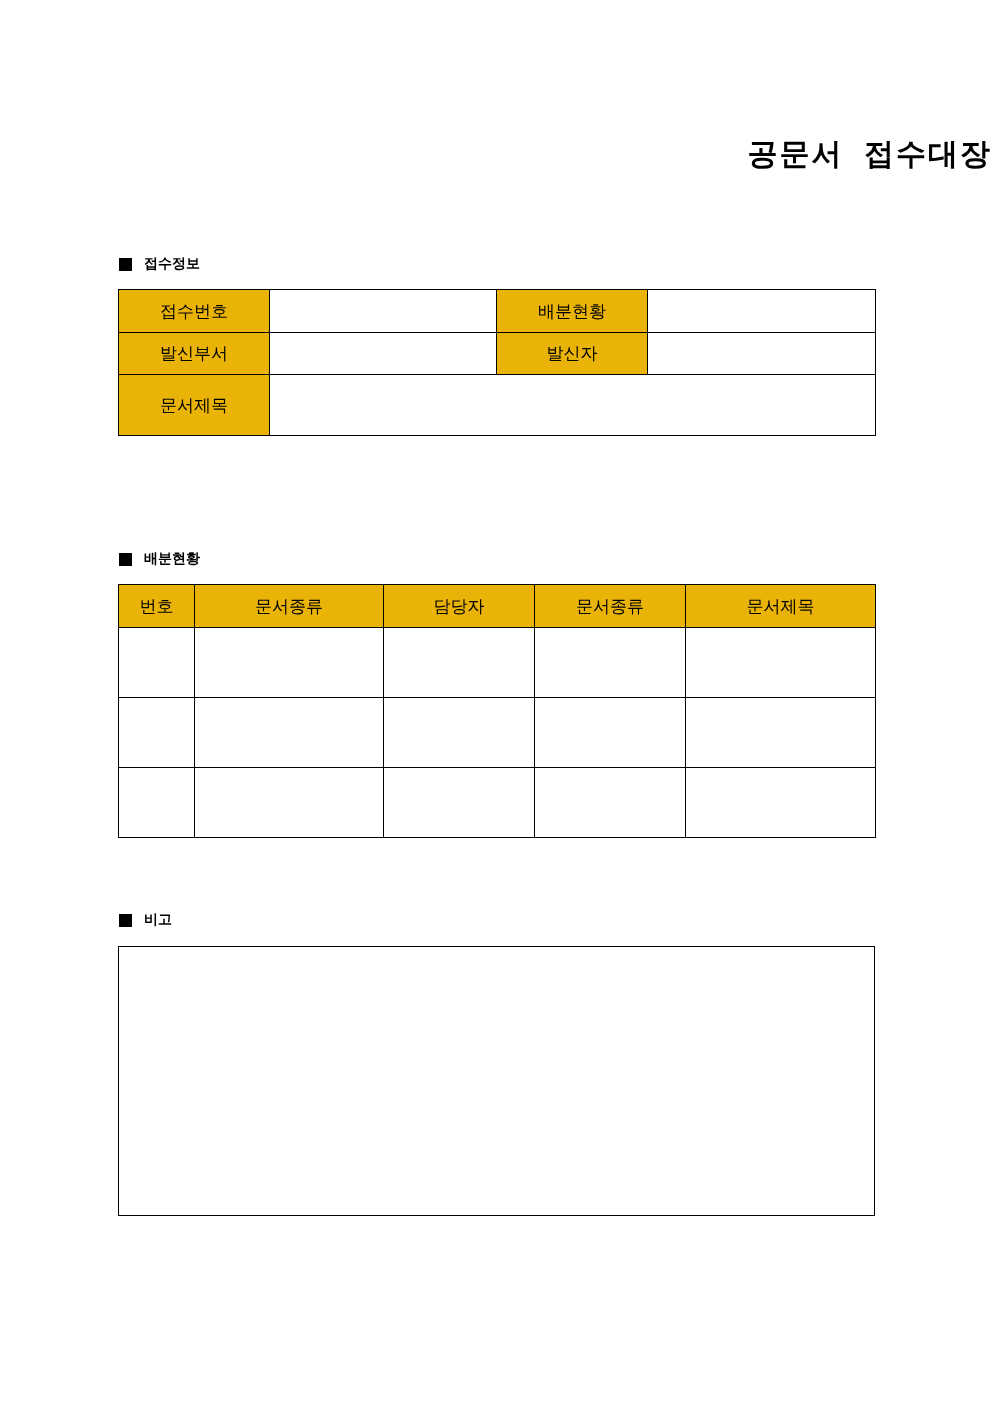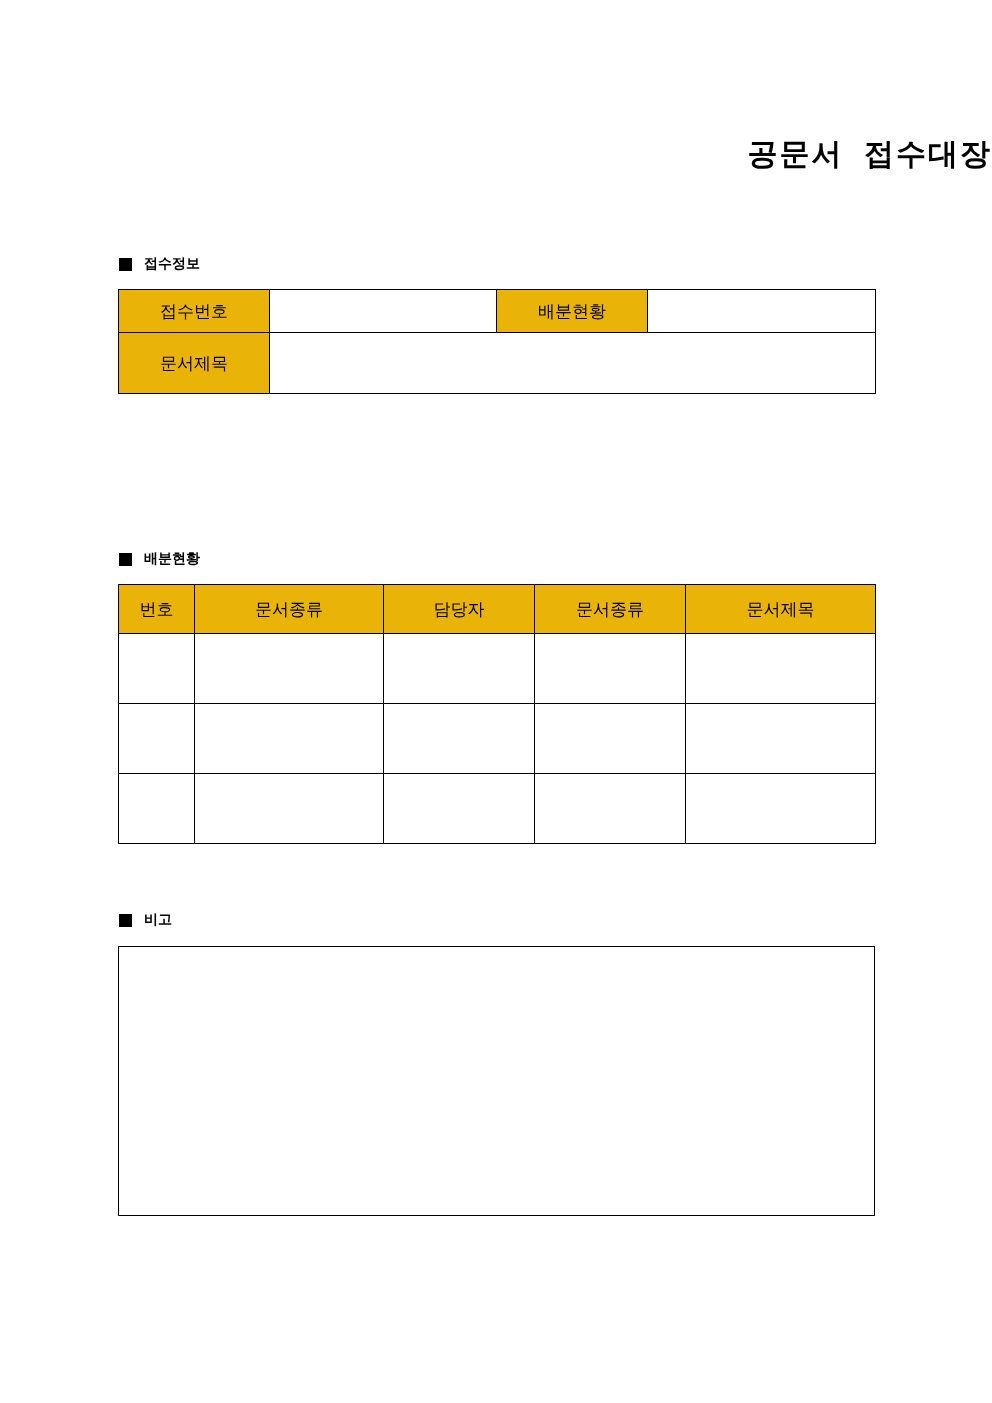--- a/index.html
+++ b/index.html
@@ -49,20 +49,26 @@
       <col style="width:151px">
       <col style="width:228px">
   </colgroup>
   <tbody>
       <tr style="height:43px;">
     <td class="label">접수번호</td>
     <td class="value"></td>
     <td class="label">배분현황</td>
     <td class="value"></td>
   </tr>
+  <tr style="height:42px;">
+    <td class="label">발신부서</td>
+    <td class="value"></td>
+    <td class="label">발신자</td>
+    <td class="value"></td>
+  </tr>
   <tr style="height:61px;padding-left:45px;">
     <td class="label">문서제목</td>
     <td class="value" colspan="3"></td>
   </tr>
 </tbody>
   </table>
 
 <div class="section-heading" style="top:547px;font-family:Liberation Serif, serif;">
   <span class="square"></span>
   <span>배분현황</span>
@@ -70,21 +76,21 @@
 
 <table class="grid" style="top:584px;">
   <colgroup>
     <col style="width:76px">
       <col style="width:189px">
       <col style="width:151px">
       <col style="width:151px">
       <col style="width:190px">
   </colgroup>
   <tbody>
-      <tr style="height:49px;">
+      <tr style="height:43px;">
     <th class="label">번호</th>
     <th class="label">문서종류</th>
     <th class="label">담당자</th>
     <th class="label">문서종류</th>
     <th class="label">문서제목</th>
   </tr>
   <tr style="height:70px;">
     <td class="value"></td>
     <td class="value"></td>
     <td class="value"></td>

